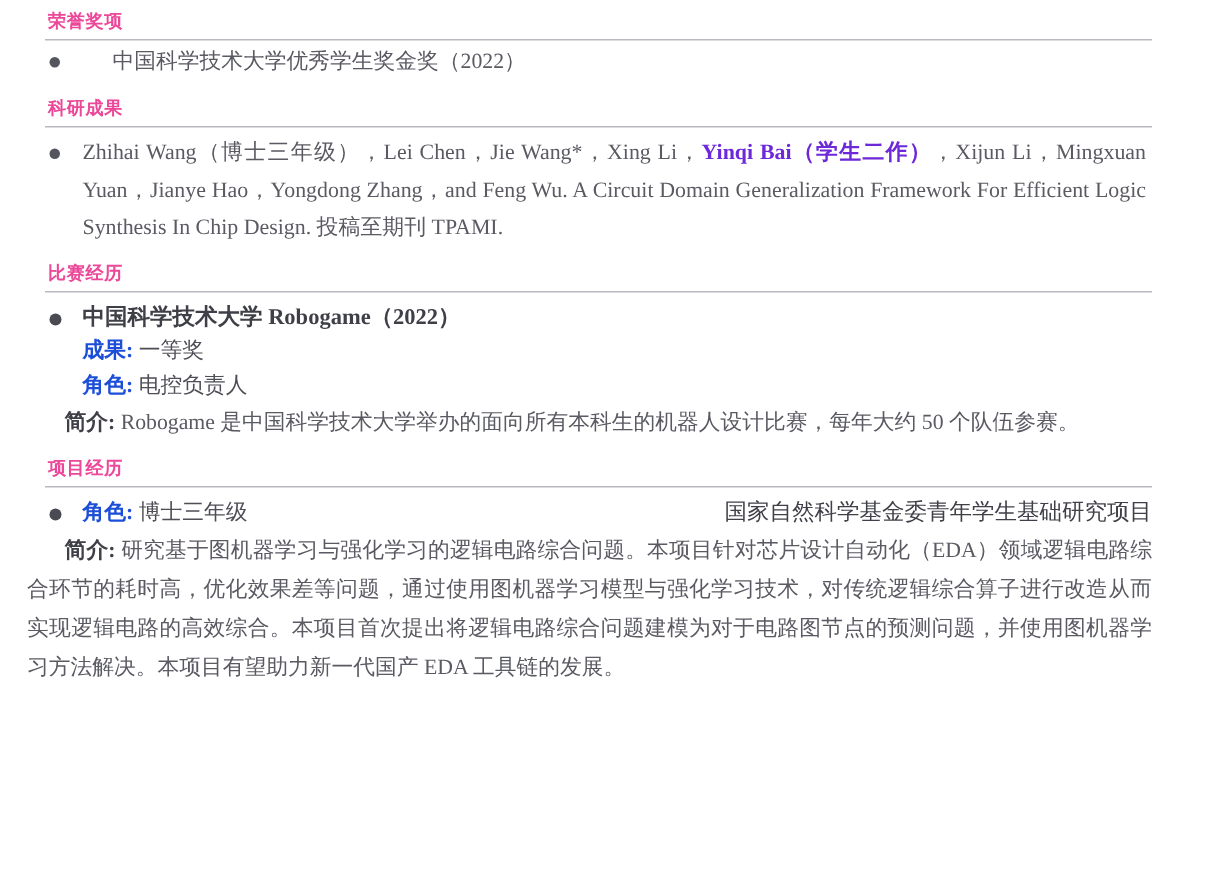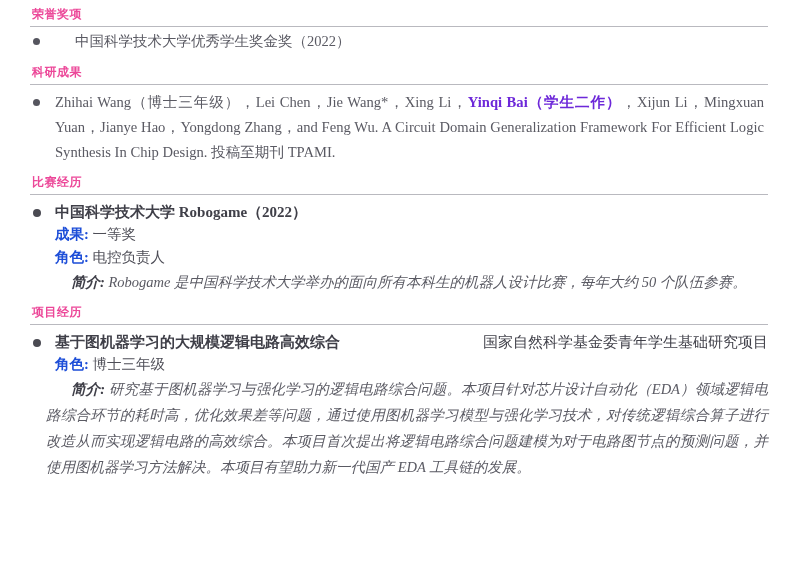--- a/index.html
+++ b/index.html
@@ -137,29 +137,28 @@
     padding-left: 55px;
     font-size: 14.5px;
     line-height: 23px;
     color: #4e4e57;
   }
   .entry-field .flabel {
     font-weight: bold;
     color: #1d4ed8;
   }
   .entry-desc {
-    padding-left: 46px;
+    padding-left: 18px;
     padding-right: 36px;
     text-indent: 25px;
     font-size: 14.5px;
     line-height: 26px;
     color: #5a5a63;
     text-align: justify;
     text-justify: inter-ideograph;
-    font-style: italic;
   }
   .entry-desc .flabel {
     font-weight: bold;
     color: #3f3f48;
   }
 
   
   .sp-1 { height: 10px; }
   .sp-2 { height: 7px; }
   .sp-3 { height: 4px; }
@@ -218,21 +217,20 @@
   </div>
 
   <div class="section">
     <div class="sp-2"></div>
     <div class="section-head">
       <span class="title">项目经历</span>
     </div>
     <div class="entry">
       <span class="dot"></span>
       <div class="entry-title-row">
-        <span class="left-title">基于图机器学习的大规模逻辑电路高效综合</span>
         <span class="right-title">国家自然科学基金委青年学生基础研究项目</span>
       </div>
       <div class="entry-field">
         <span class="flabel">角色:</span>
         <span>博士三年级</span>
       </div>
       <div class="entry-desc">
         <span class="flabel">简介:</span>
         <span>研究基于图机器学习与强化学习的逻辑电路综合问题。本项目针对芯片设计自动化（EDA）领域逻辑电路综合环节的耗时高，优化效果差等问题，通过使用图机器学习模型与强化学习技术，对传统逻辑综合算子进行改造从而实现逻辑电路的高效综合。本项目首次提出将逻辑电路综合问题建模为对于电路图节点的预测问题，并使用图机器学习方法解决。本项目有望助力新一代国产 EDA 工具链的发展。</span>
       </div>

